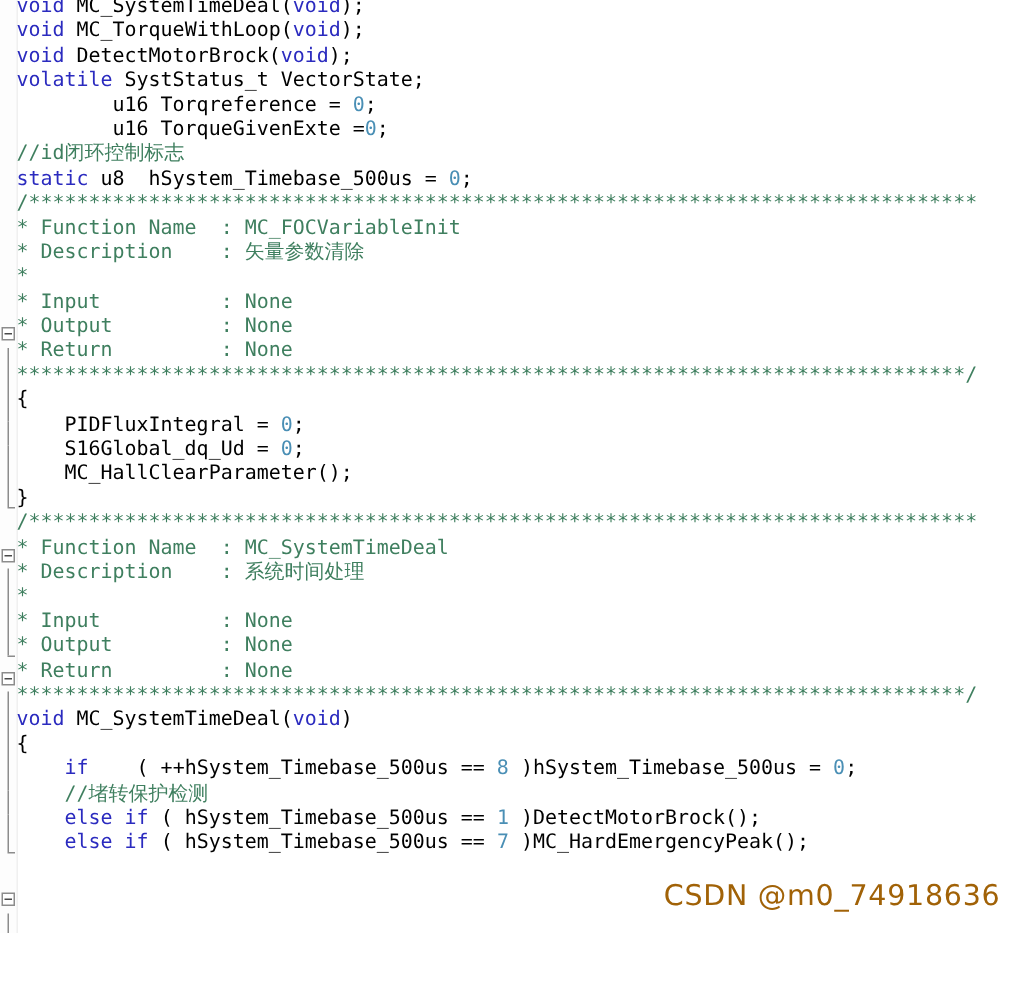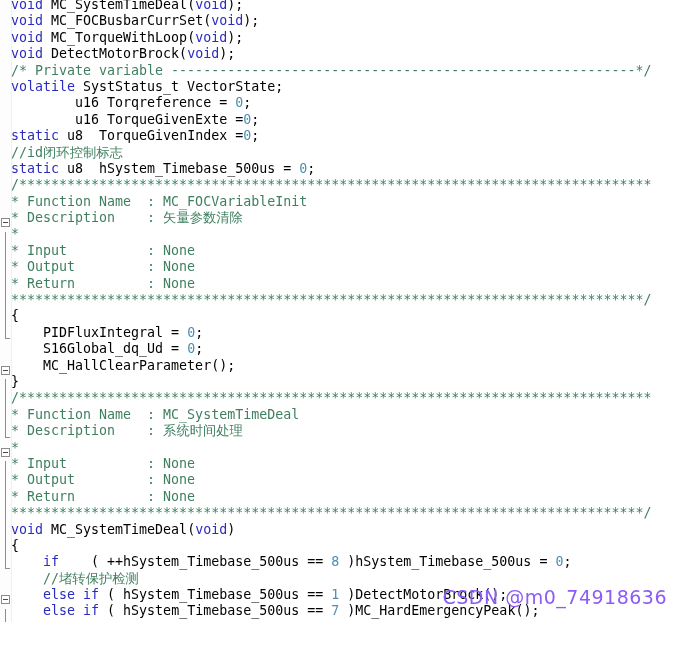--- a/index.html
+++ b/index.html
@@ -82,41 +82,38 @@
     width: 5px;
     height: 1px;
     background: #8c8c8c;
   }
   .watermark {
     position: absolute;
     right: 6px;
     bottom: 14px;
     font-family: "DejaVu Sans", "Liberation Sans", sans-serif;
     font-size: 19px;
-    color: #8b5cf6;
+    color: #a16207;
     letter-spacing: 0.5px;
     pointer-events: none;
     white-space: pre;
   }
 </style>
 </head>
 <body>
 
 <div id="editor">
   <div class="gutter-line"></div>
   <div class="code-area" id="code-area">
       <div class="line"><span class="kw">void</span><span class="id"> MC_SystemTimeDeal(</span><span class="kw">void</span><span class="id">);</span></div>
-      <div class="line"><span class="kw">void</span><span class="id"> MC_FOCBusbarCurrSet(</span><span class="kw">void</span><span class="id">);</span></div>
       <div class="line"><span class="kw">void</span><span class="id"> MC_TorqueWithLoop(</span><span class="kw">void</span><span class="id">);</span></div>
       <div class="line"><span class="kw">void</span><span class="id"> DetectMotorBrock(</span><span class="kw">void</span><span class="id">);</span></div>
-      <div class="line"><span class="cm">/* Private variable ----------------------------------------------------------*/</span></div>
       <div class="line"><span class="kw">volatile</span><span class="id"> SystStatus_t VectorState;</span></div>
       <div class="line"><span class="id">        u16 Torqreference = </span><span class="num">0</span><span class="id">;</span></div>
       <div class="line"><span class="id">        u16 TorqueGivenExte =</span><span class="num">0</span><span class="id">;</span></div>
-      <div class="line"><span class="kw">static</span><span class="id"> u8  TorqueGivenIndex =</span><span class="num">0</span><span class="id">;</span></div>
       <div class="line"><span class="cm">//id</span><span class="cm cjk">闭环控制标志</span></div>
       <div class="line"><span class="kw">static</span><span class="id"> u8  hSystem_Timebase_500us = </span><span class="num">0</span><span class="id">;</span></div>
       <div class="line"><span class="cm">/*******************************************************************************</span></div>
       <div class="line"><span class="cm">* Function Name  : MC_FOCVariableInit</span></div>
       <div class="line"><span class="cm">* Description    : </span><span class="cm cjk">矢量参数清除</span></div>
       <div class="line"><span class="cm">*</span></div>
       <div class="line"><span class="cm">* Input          : None</span></div>
       <div class="line"><span class="cm">* Output         : None</span></div>
       <div class="line"><span class="cm">* Return         : None</span></div>
       <div class="line"><span class="cm">*******************************************************************************/</span></div>

